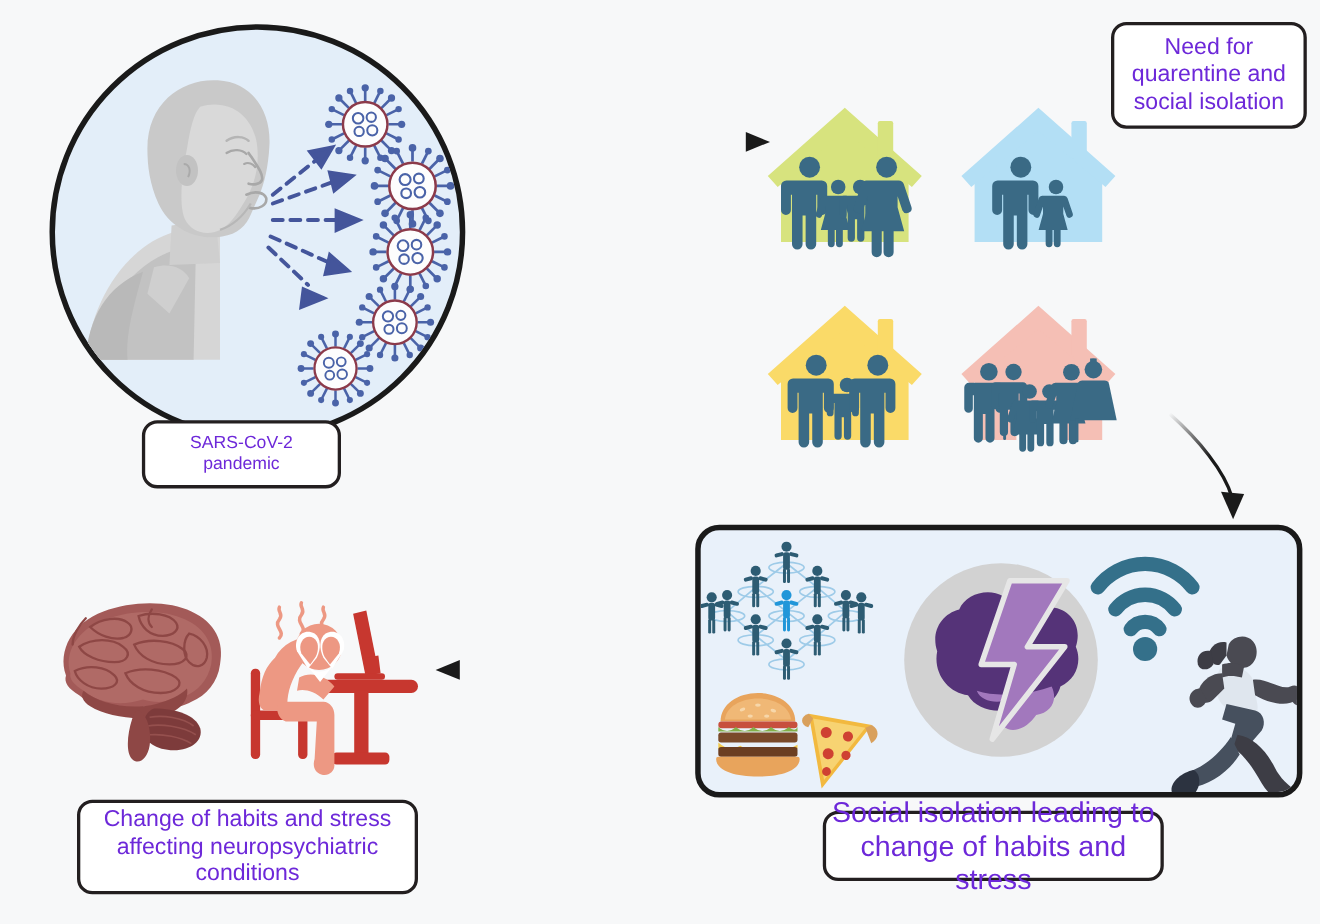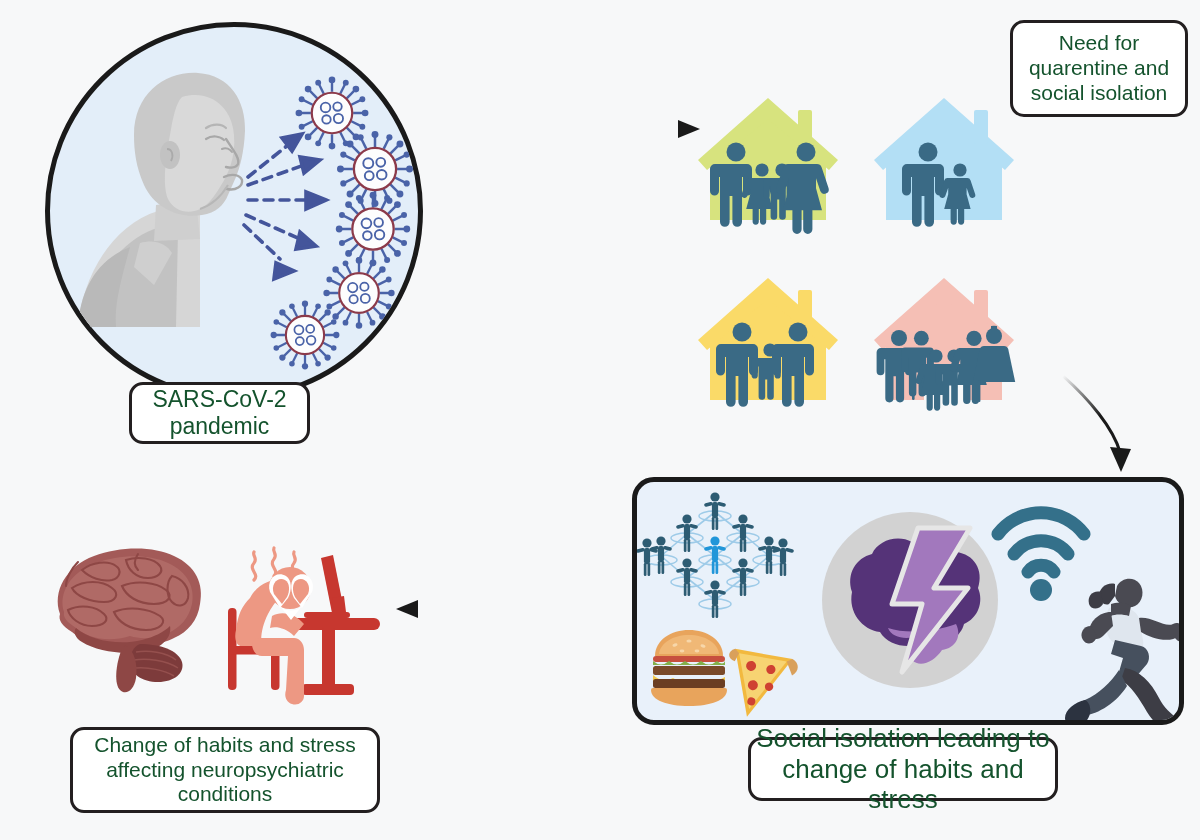--- a/index.html
+++ b/index.html
@@ -19,26 +19,26 @@
   
   .label-box {
     position: absolute;
     background: #ffffff;
     border: 3px solid #231f20;
     border-radius: 14px;
     display: flex;
     align-items: center;
     justify-content: center;
     text-align: center;
-    color: #14532d;
+    color: #6d28d9;
     line-height: 1.18;
     white-space: pre-line;
     z-index: 40;
   }
-  #label-pandemic   { left: 129px; top: 382px;  width: 181px; height: 62px;  font-size: 23px; }
+  #label-pandemic   { left: 129px; top: 382px;  width: 181px; height: 62px;  font-size: 16px; }
   #label-quarantine { left: 1010px; top: 20px;  width: 178px; height: 97px;  font-size: 21px; }
   #label-social     { left: 748px;  top: 737px; width: 310px; height: 64px;  font-size: 26px; }
   #label-change     { left: 70px;   top: 727px; width: 310px; height: 86px;  font-size: 21px; }
 
   
   #circle-pandemic {
     left: 45px; top: 22px; width: 378px; height: 378px;
     border-radius: 50%;
     background: #e3eef9;
     border: 5px solid #1a1a1a;

